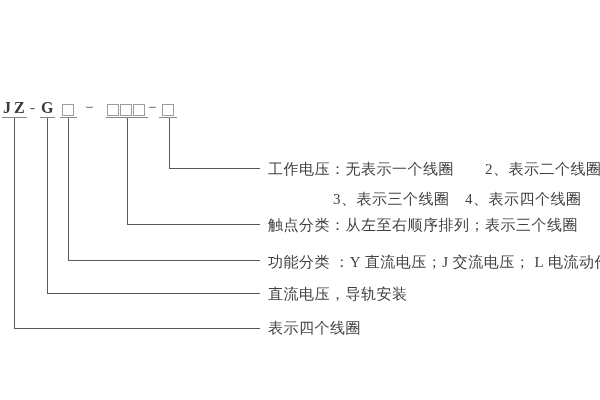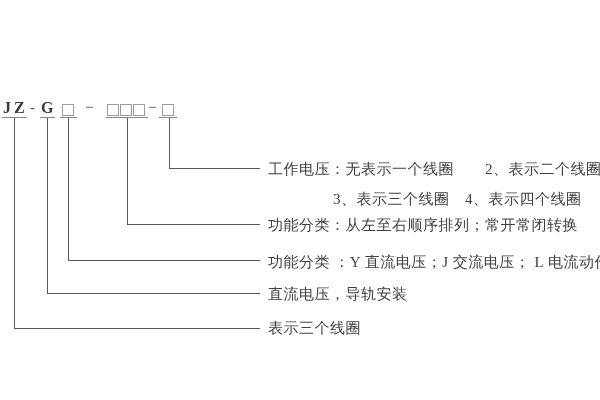--- a/index.html
+++ b/index.html
@@ -92,18 +92,18 @@
   <div class="code-underline" style="left:159px;width:18px;"></div>
 
   <div class="connector" style="left:169px;top:91px;width:91px;height:51px;"></div>
   <div class="connector" style="left:127px;top:91px;width:133px;height:107px;"></div>
   <div class="connector" style="left:68px;top:91px;width:192px;height:143px;"></div>
   <div class="connector" style="left:47px;top:91px;width:213px;height:176px;"></div>
   <div class="connector" style="left:14px;top:91px;width:246px;height:211px;"></div>
 
   <div class="callout" style="top:135px;">工作电压：无表示一个线圈　　2、表示二个线圈</div>
   <div class="callout" style="top:165px;left:333px;">3、表示三个线圈　4、表示四个线圈</div>
-  <div class="callout" style="top:191px;">功能分类：从左至右顺序排列；常开常闭转换</div>
+  <div class="callout" style="top:191px;">触点分类：从左至右顺序排列；表示三个线圈</div>
   <div class="callout" style="top:228px;">功能分类 ：Y 直流电压；J 交流电压； L 电流动作</div>
   <div class="callout" style="top:260px;">直流电压，导轨安装</div>
-  <div class="callout" style="top:294px;">表示三个线圈</div>
+  <div class="callout" style="top:294px;">表示四个线圈</div>
 
 </div>
 
 </body></html>

